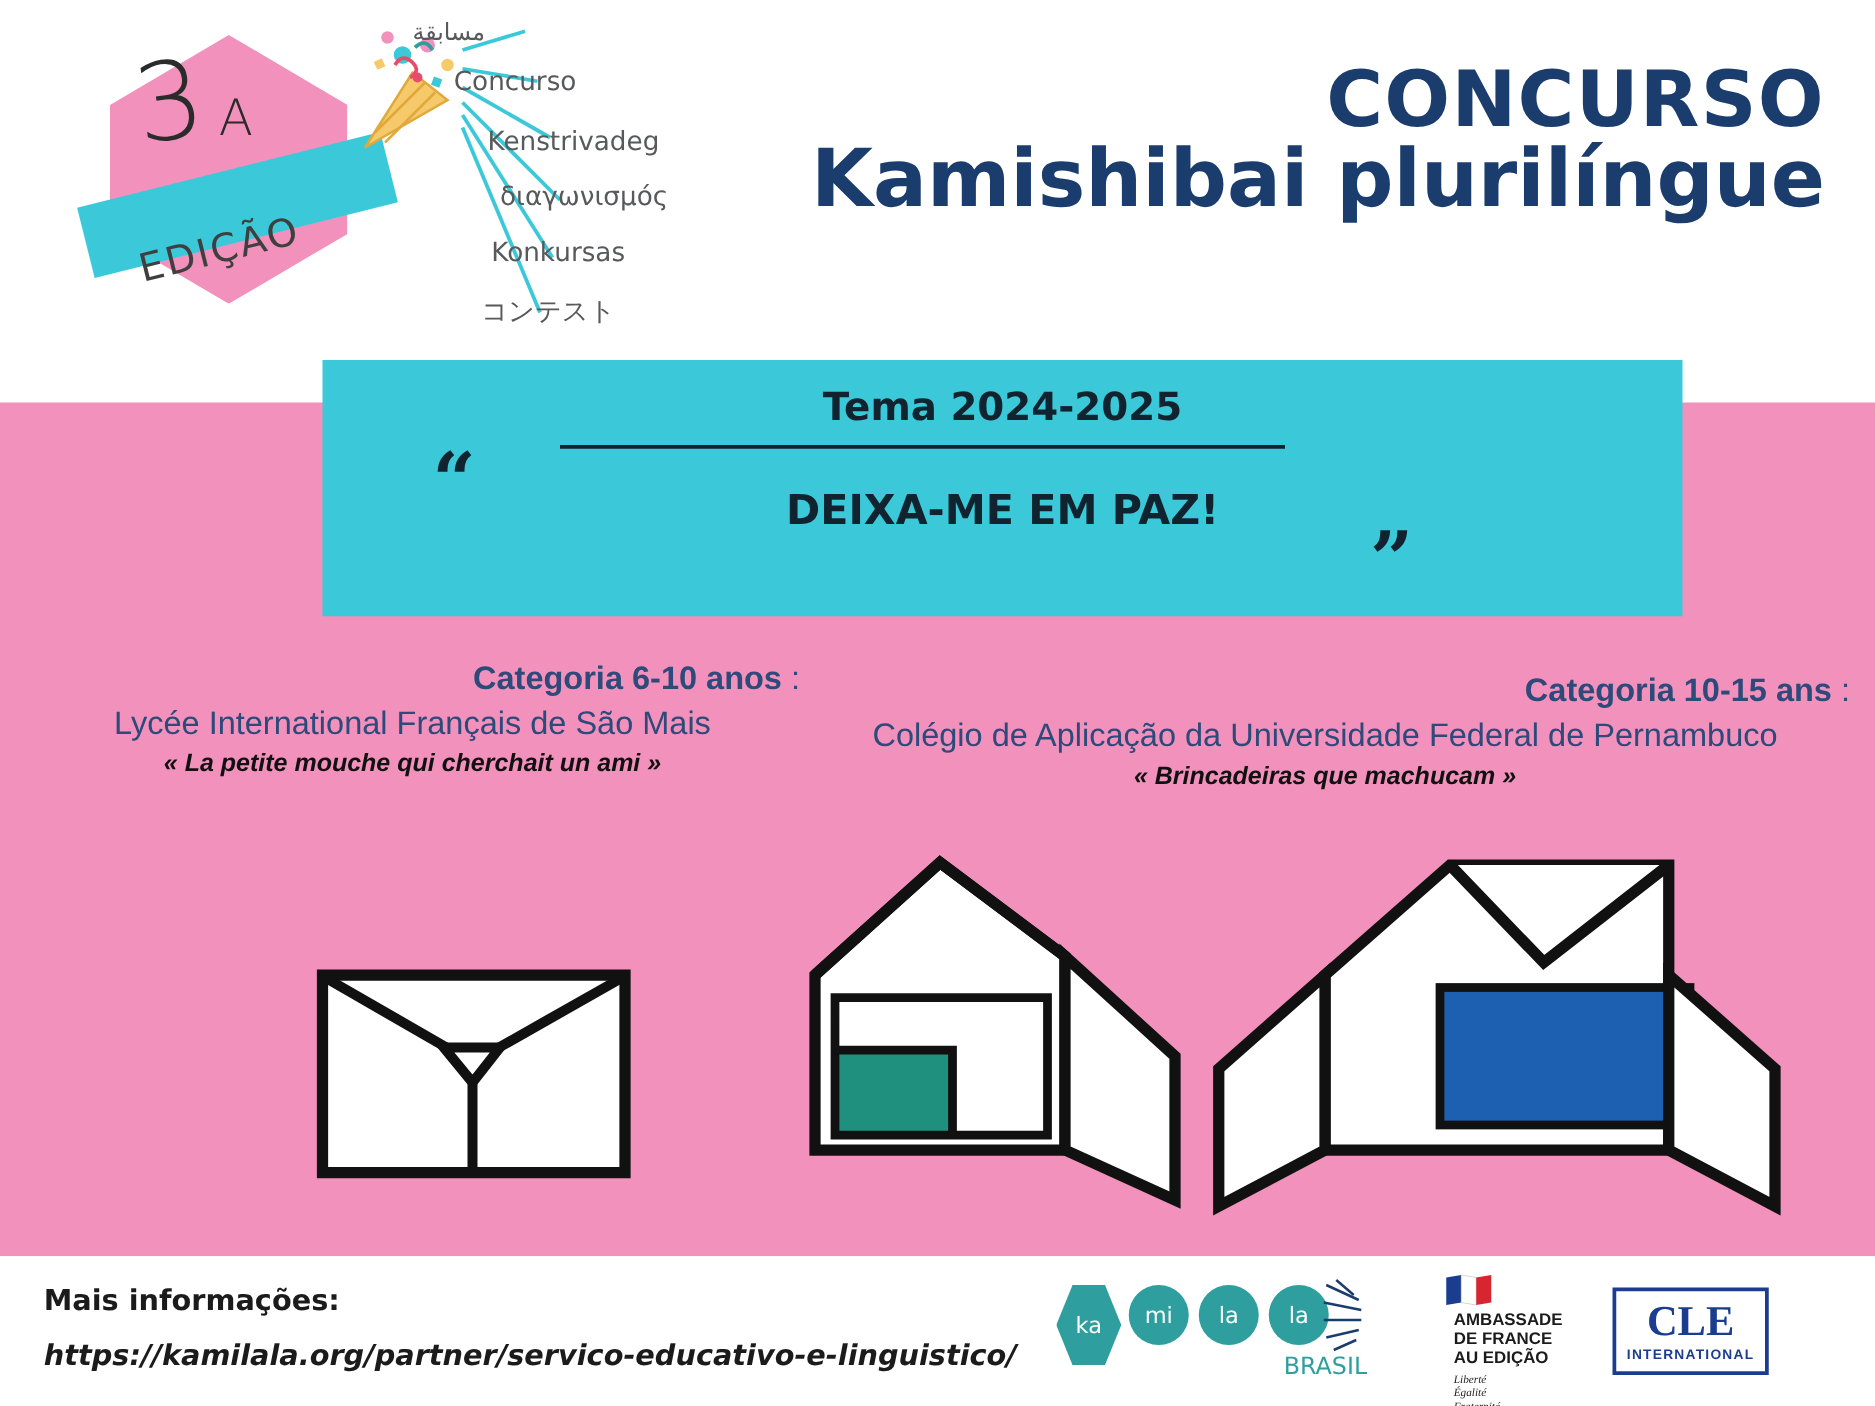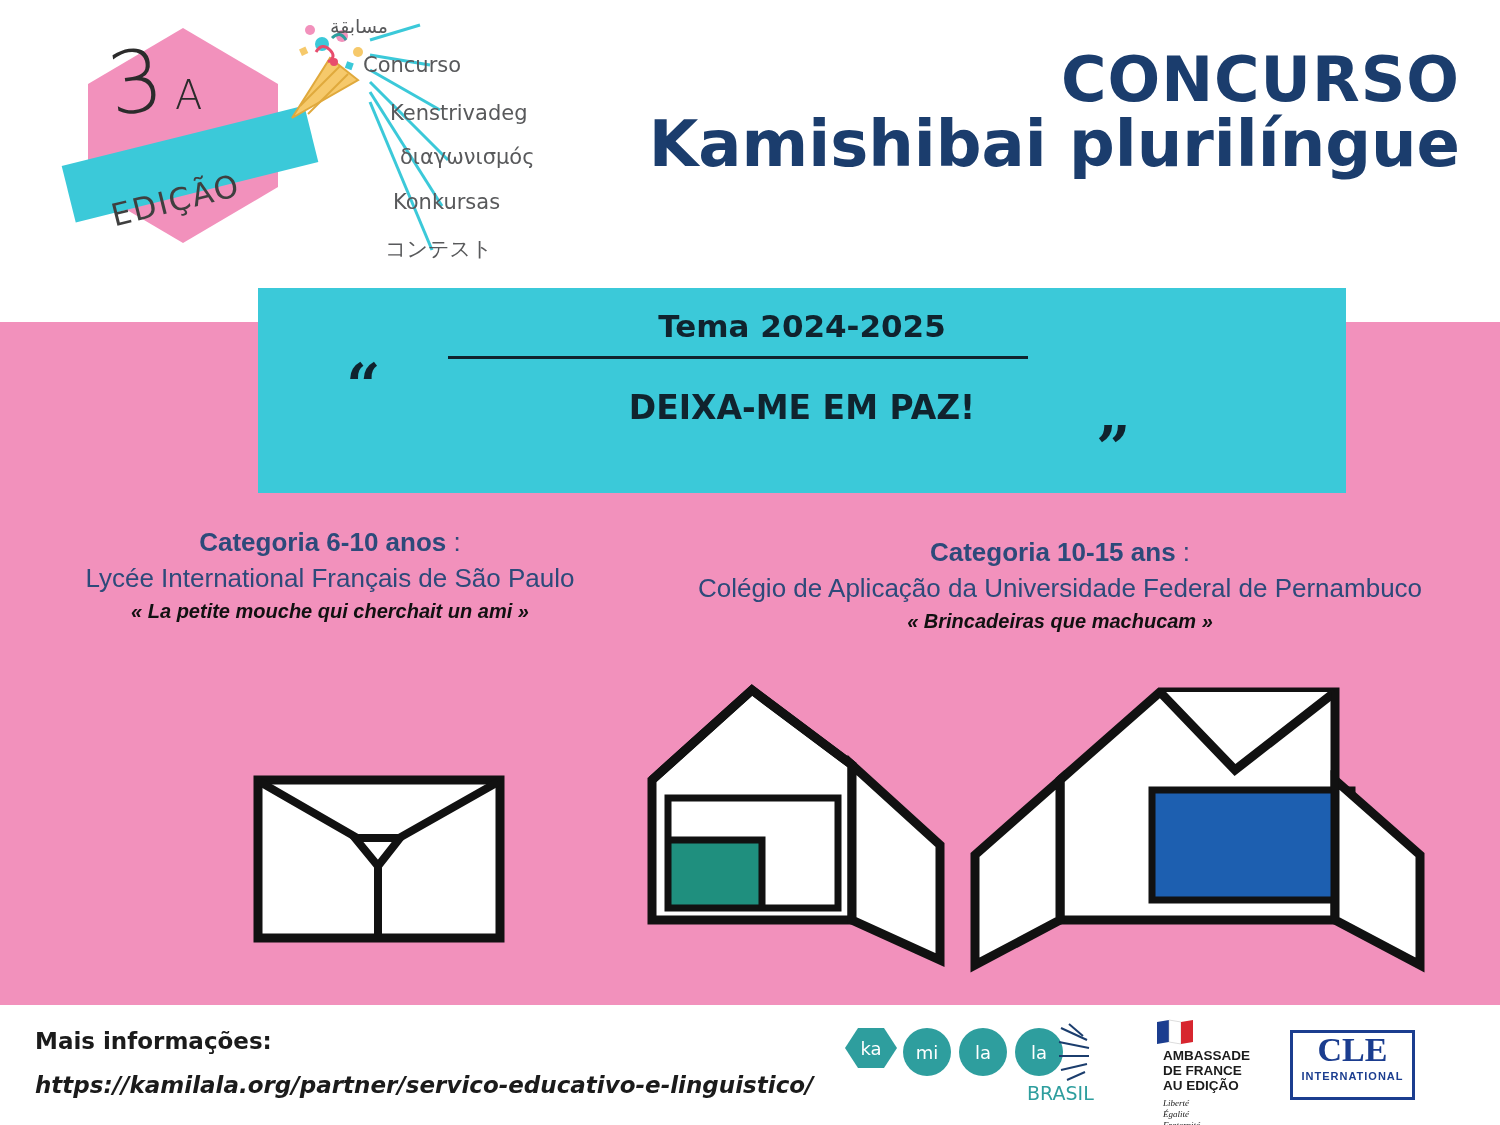--- a/index.html
+++ b/index.html
@@ -113,21 +113,21 @@
     font-family:"DejaVu Serif", serif;
     font-size:60px; color:#10232e; font-weight:bold;
   }
 
   
   .cat { position:absolute; text-align:center; }
   .cat-left { left:20px; top:527px; width:620px; }
   .cat-right { left:640px; top:527px; width:840px;margin-top:10px; }
   .cat-head {
     font-family:"Liberation Sans", sans-serif;
-    font-weight:bold; font-size:26px; color:#2d4a7a;
+    font-weight:bold; font-size:26px; color:#2d4a7a;text-align:right;
   }
   .cat-head .thin { font-weight:normal; }
   .cat-school {
     font-family:"Liberation Sans", sans-serif;
     font-size:26px; color:#2d4a7a; margin-top:5px;
   }
   .cat-story {
     font-family:"Liberation Sans", sans-serif;
     font-weight:bold; font-style:italic; font-size:20px; color:#111;
     margin-top:6px;
@@ -149,21 +149,21 @@
   }
 
   .kamilala { position:absolute; left:845px; top:1022px; width:250px; height:100px; }
   .kl-circle {
     position:absolute; top:6px; width:48px; height:48px; border-radius:50%;
     background:#2e9e9e; color:#fff;
     font-family:"DejaVu Sans", sans-serif; font-size:18px;
     display:flex; align-items:center; justify-content:center;
   }
   .kl-hex {
-    position:absolute; left:0; top:6px; width:52px; height:40px;
+    position:absolute; left:0; top:6px; width:52px; height:64px;
     background:#2e9e9e; color:#fff;
     clip-path: polygon(25% 0%, 75% 0%, 100% 50%, 75% 100%, 25% 100%, 0% 50%);
     font-family:"DejaVu Sans", sans-serif; font-size:18px;
     display:flex; align-items:center; justify-content:center;
   }
   .kl-brasil {
     position:absolute; left:182px; top:60px;
     font-family:"DejaVu Sans", sans-serif; font-size:19px; color:#2e9e9e;
   }
 
@@ -175,21 +175,21 @@
   }
   .amb-motto {
     position:absolute; left:30px; top:80px;
     font-family:"Liberation Serif", serif; font-style:italic;
     font-size:9px; color:#1b1b1b; line-height:1.2;
   }
 
   .cle {
     position:absolute; left:1290px; top:1030px; width:125px; height:70px;
     border:3px solid #1b3d8f;
-    display:flex; flex-direction:column; align-items:center; 
+    display:flex; flex-direction:column; align-items:center; justify-content:center;
   }
   .cle-main {
     font-family:"Liberation Serif", serif; font-weight:bold; font-size:34px;
     color:#1b3d8f; line-height:1;
   }
   .cle-sub {
     font-family:"Liberation Sans", sans-serif; font-weight:bold; font-size:11px;
     color:#1b3d8f; letter-spacing:1px; margin-top:3px;
   }
 </style>
@@ -248,21 +248,21 @@
 <div class="theme-box">
   <div class="theme-title">Tema 2024-2025</div>
   <div class="theme-rule"></div>
   <div class="quote-open">“</div>
   <div class="theme-main">DEIXA-ME EM PAZ!</div>
   <div class="quote-close">”</div>
 </div>
 
 <div class="cat cat-left">
   <div class="cat-head"><span>Categoria 6-10 anos</span><span class="thin"> :</span></div>
-  <div class="cat-school">Lycée International Français de São Paulo</div>
+  <div class="cat-school">Lycée International Français de São Mais</div>
   <div class="cat-story">« La petite mouche qui cherchait un ami »</div>
 </div>
 
 <div class="cat cat-right">
   <div class="cat-head"><span>Categoria 10-15 ans</span><span class="thin"> :</span></div>
   <div class="cat-school">Colégio de Aplicação da Universidade Federal de Pernambuco</div>
   <div class="cat-story">« Brincadeiras que machucam »</div>
 </div>
 
 <svg class="illus" viewBox="0 0 1500 330">

